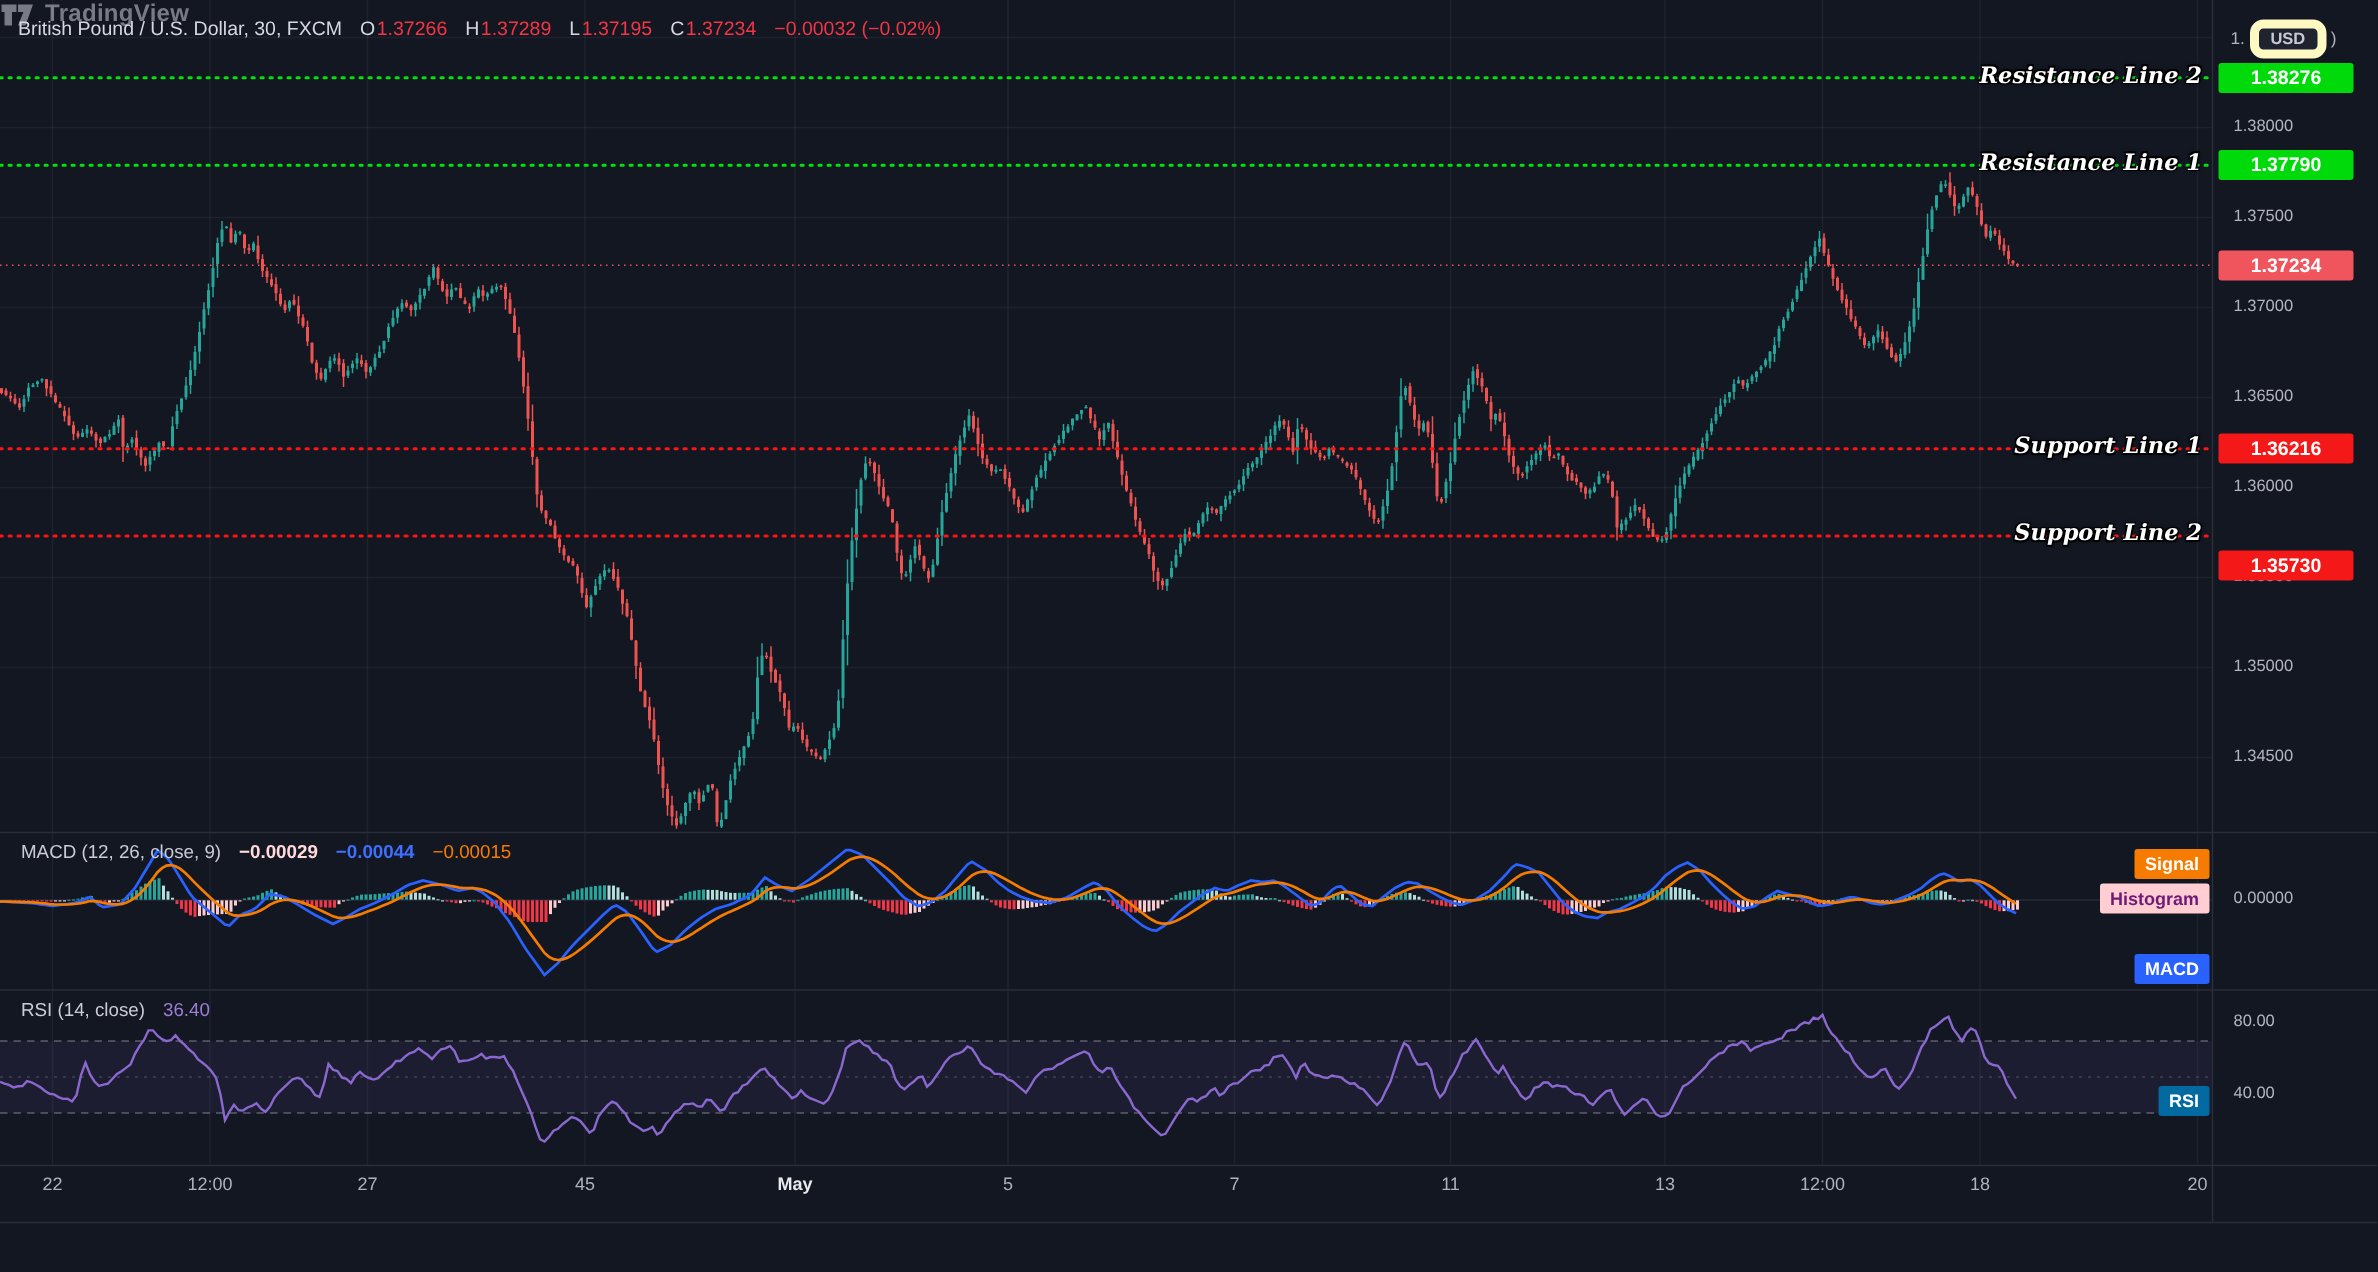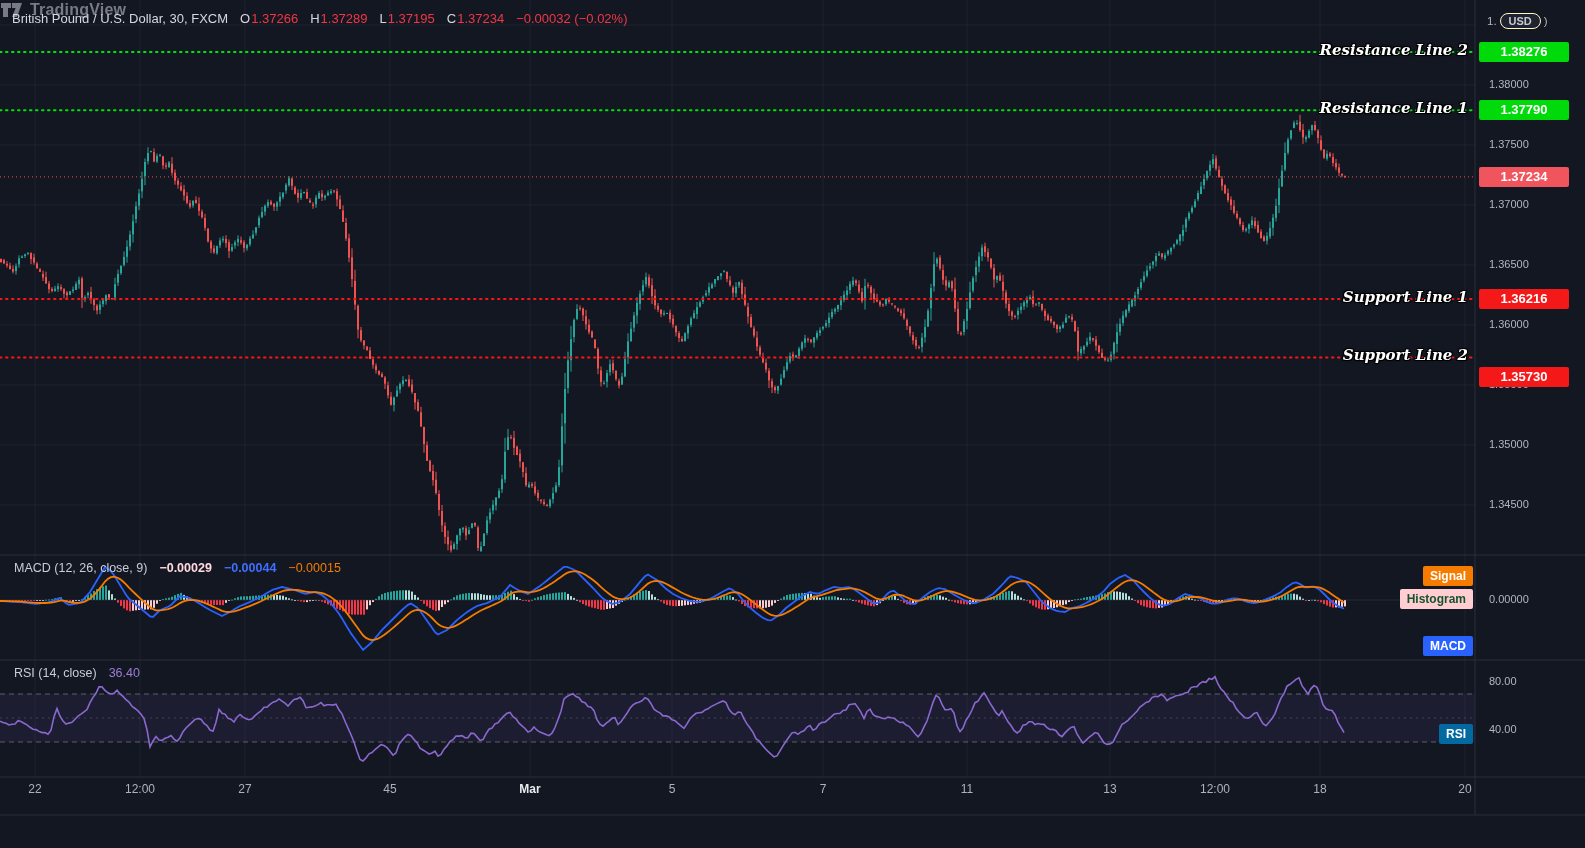--- a/index.html
+++ b/index.html
@@ -7,21 +7,21 @@
   #app{position:relative;width:1585px;height:848px;background:#131722;}
   #chart-svg{position:absolute;left:0;top:0;}
   .abs{position:absolute;}
   
   #header{left:12px;top:11px;display:flex;align-items:center;gap:12px;font-size:13px;color:#d5d8e0;z-index:5;}
   .ohlc-pair{display:flex;gap:1px;}
   .ohlc-letter{color:#d5d8e0;}
   .val-red{color:#f23645;}
   
   #currency{left:1487px;top:13px;display:flex;align-items:center;gap:3px;font-size:11.5px;color:#b2b5be;z-index:5;}
-  #currency .pill{border:1px solid #fef9c3;border-radius:9px;padding:1px 8px;background:rgba(32,36,48,.95);
+  #currency .pill{border:6px solid #fef9c3;border-radius:9px;padding:1px 8px;background:rgba(32,36,48,.95);
     color:#c7cad1;font-weight:bold;font-size:11px;}
   
   .ind-header{display:flex;align-items:center;gap:12px;font-size:12.5px;color:#c9ccd4;z-index:5;}
   #macd-header{left:14px;top:561px;}
   #rsi-header{left:14px;top:666px;}
   .v-hist{color:#ffd9dc;font-weight:bold;}
   .v-macd{color:#3f6fff;font-weight:bold;}
   .v-signal{color:#f57c00;font-weight:normal;}
   .v-rsi{color:#9b7dd4;}
   
@@ -32,21 +32,21 @@
   .price-tag{position:absolute;left:1479px;width:90px;height:20px;line-height:20px;text-align:center;
     border-radius:2px;font-size:13px;font-weight:bold;color:#ffffff;z-index:6;}
   
   .level-name{position:absolute;font-family:"DejaVu Serif",serif;font-style:italic;font-weight:bold;
     font-size:15px;color:#ffffff;z-index:6;text-align:right;right:117px;
     text-shadow:-1px -1px 0 #000,1px -1px 0 #000,-1px 1px 0 #000,1px 1px 0 #000,0 0 3px #000;}
   
   .badge{position:absolute;height:20px;line-height:20px;padding:0 7px;border-radius:2px;
     font-size:12px;font-weight:bold;color:#fff;z-index:6;right:112px;text-align:center;}
   #badge-signal{top:566px;background:#f57c00;}
-  #badge-histogram{top:589px;background:#ffcdd2;color:#14532d;}
+  #badge-histogram{top:589px;background:#ffcdd2;color:#701a75;}
   #badge-macd{top:636px;background:#2962ff;}
   #badge-rsi{top:724px;background:#0369a1;}
   
   #watermark{left:13px;top:820px;display:flex;align-items:center;gap:7px;z-index:5;}
   #watermark .wm-text{color:#787b86;font-size:16px;font-weight:bold;letter-spacing:.2px;}
 </style>
 </head>
 <body>
 
 <div id="app">
@@ -1513,21 +1513,21 @@
     <div class="tick-label" style="top: 198px;">1.37000</div>
     <div class="tick-label" style="top: 258px;">1.36500</div>
     <div class="tick-label" style="top: 318px;">1.36000</div>
     <div class="tick-label" style="top: 378px;">1.35500</div>
     <div class="tick-label" style="top: 438px;">1.35000</div>
     <div class="tick-label" style="top: 498px;">1.34500</div>
     <div class="time-label" style="left: 35px;">22</div>
     <div class="time-label" style="left: 140px;">12:00</div>
     <div class="time-label" style="left: 245px;">27</div>
     <div class="time-label" style="left: 390px;">45</div>
-    <div class="time-label bold" style="left: 530px;">Mar</div>
+    <div class="time-label bold" style="left: 530px;">May</div>
     <div class="time-label" style="left: 672px;">5</div>
     <div class="time-label" style="left: 823px;">7</div>
     <div class="time-label" style="left: 967px;">11</div>
     <div class="time-label" style="left: 1110px;">13</div>
     <div class="time-label" style="left: 1215px;">12:00</div>
     <div class="time-label" style="left: 1320px;">18</div>
     <div class="time-label" style="left: 1465px;">20</div>
     <div class="level-name" style="top: 40.88px;">Resistance Line 2</div>
     <div class="price-tag" style="top: 41.88px; background: rgb(0, 217, 10);">1.38276</div>
     <div class="level-name" style="top: 99.2px;">Resistance Line 1</div>

